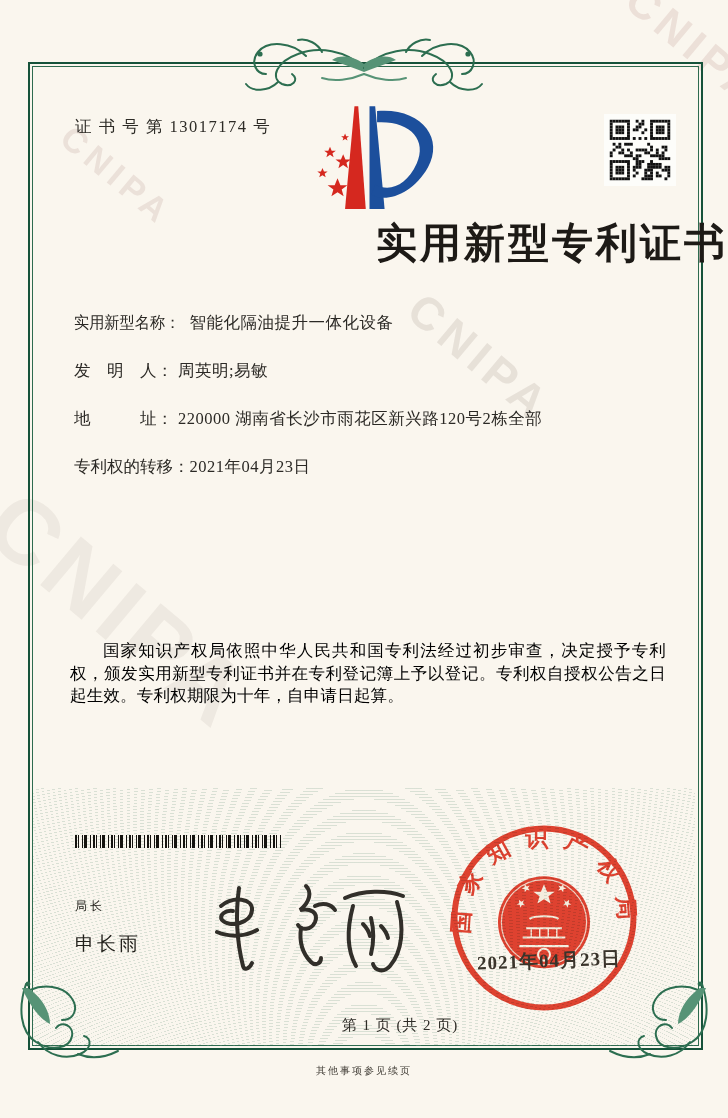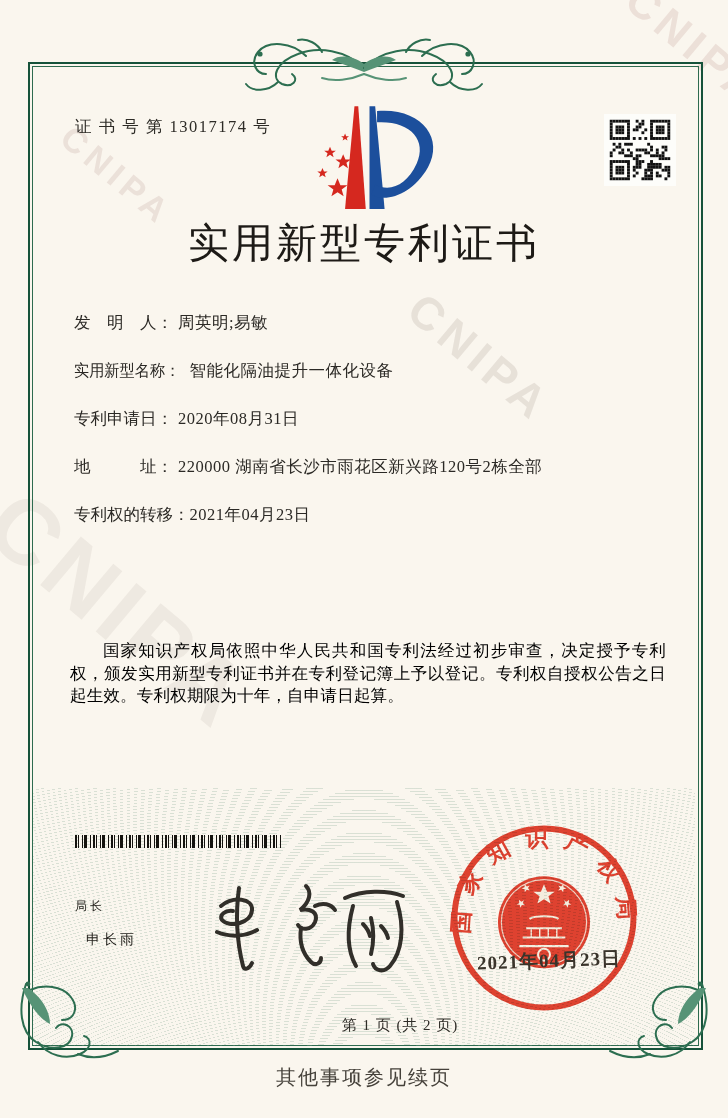--- a/index.html
+++ b/index.html
@@ -32,22 +32,22 @@
   
   .guilloche{
     position:absolute;left:33px;top:788px;width:662px;height:258px;
     background:repeating-radial-gradient(ellipse 900px 430px at 50% 150%,
       rgba(122,160,138,.30) 0 1px, rgba(122,160,138,0) 1px 6px);
     opacity:.85;
   }
   
   .cert-no{left:75px;top:116px;font-size:16.5px;letter-spacing:1.5px;color:#2d2b26;}
   .title{
-    left:0;top:216px;width:728px;text-align:center;
-    font-size:41px;font-weight:normal;letter-spacing:3px;color:#1d1a16;
+    left:0;top:216px;width:728px;text-align:right;
+    font-size:41px;font-weight:bold;letter-spacing:3px;color:#1d1a16;
   }
   
   .fields{left:74px;top:312px;width:584px;font-size:16.5px;color:#2b2925;}
   .frow{position:relative;line-height:22px;margin-bottom:26px;white-space:nowrap;}
   .flabel{display:inline-block;min-width:104px;vertical-align:top;}
   .flabel.tight{transform:scaleX(.92);transform-origin:left center;min-width:0;margin-right:-8px;padding-right:8px;}
   .fvalue{letter-spacing:.5px;}
   .grant-pair{position:absolute;left:311px;top:0;}
   
   .bodytext{
@@ -60,32 +60,32 @@
     left:75px;top:835px;width:206px;height:13px;
     background:repeating-linear-gradient(90deg,
       #15130f 0 2px,transparent 2px 3px,
       #15130f 3px 4px,transparent 4px 7px,
       #15130f 7px 8px,transparent 8px 9px,
       #15130f 9px 12px,transparent 12px 15px,
       #15130f 15px 16px,transparent 16px 18px);
   }
   
   .sig-title{left:75px;top:898px;font-size:12px;letter-spacing:3px;color:#23211c;}
-  .sig-name{left:86px;top:931px;font-size:14px;letter-spacing:3px;color:#23211c;}
+  .sig-name{left:75px;top:931px;font-size:19px;letter-spacing:3px;color:#23211c;}
   .signature{left:203px;top:876px;}
   
   .seal{left:446px;top:820px;width:196px;height:196px;mix-blend-mode:multiply;opacity:.95;}
   .seal-date{
     left:450px;top:948px;width:198px;text-align:center;
     font-size:19px;letter-spacing:1px;color:#3a342b;font-weight:bold;
     transform:rotate(-2deg);
   }
   
   .page-info{left:0;top:1016px;width:728px;text-align:center;font-size:15px;color:#2e2c27;letter-spacing:1px;padding-left:36px;}
-  .continuation{left:0;top:1064px;width:728px;text-align:center;font-size:20px;color:#45413a;letter-spacing:2px;}
+  .continuation{left:0;top:1064px;width:728px;text-align:center;font-size:10px;color:#45413a;letter-spacing:2px;}
   
   .orn-top{left:214px;top:34px;}
   .orn-bl{left:8px;top:980px;}
   .orn-br{left:605px;top:980px;}
   .logo{left:298px;top:102px;}
   .qr{left:604px;top:114px;}
 </style>
 </head>
 <body>
 
@@ -345,27 +345,24 @@
     <rect x="14" y="22" width="1" height="1" fill="#111"></rect>
     <rect x="15" y="22" width="1" height="1" fill="#111"></rect>
     <rect x="16" y="22" width="1" height="1" fill="#111"></rect>
     <rect x="21" y="22" width="1" height="1" fill="#111"></rect>
   </svg>
 
 <div class="abs title">实用新型专利证书</div>
 
 <div class="abs fields">
   <div class="frow">
-    <span class="flabel">发　明　人：</span><span class="fvalue">周英明;易敏</span>
-  </div>
-  <div class="frow">
     <span class="flabel tight">实用新型名称：</span><span class="fvalue">智能化隔油提升一体化设备</span>
   </div>
   <div class="frow">
-    <span class="flabel">专利申请日：</span><span class="fvalue">2020年08月31日</span>
+    <span class="flabel">发　明　人：</span><span class="fvalue">周英明;易敏</span>
   </div>
   <div class="frow">
     <span class="flabel">地　　　址：</span><span class="fvalue">220000 湖南省长沙市雨花区新兴路120号2栋全部</span>
   </div>
   <div class="frow">
     <span class="flabel">专利权的转移：</span><span class="fvalue">2021年04月23日</span>
   </div>
 </div>
 
 <div class="abs bodytext">

